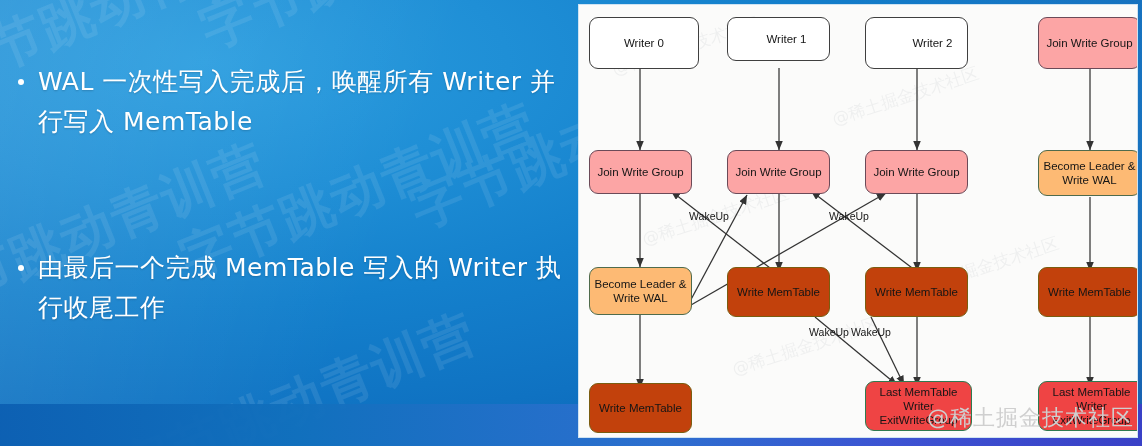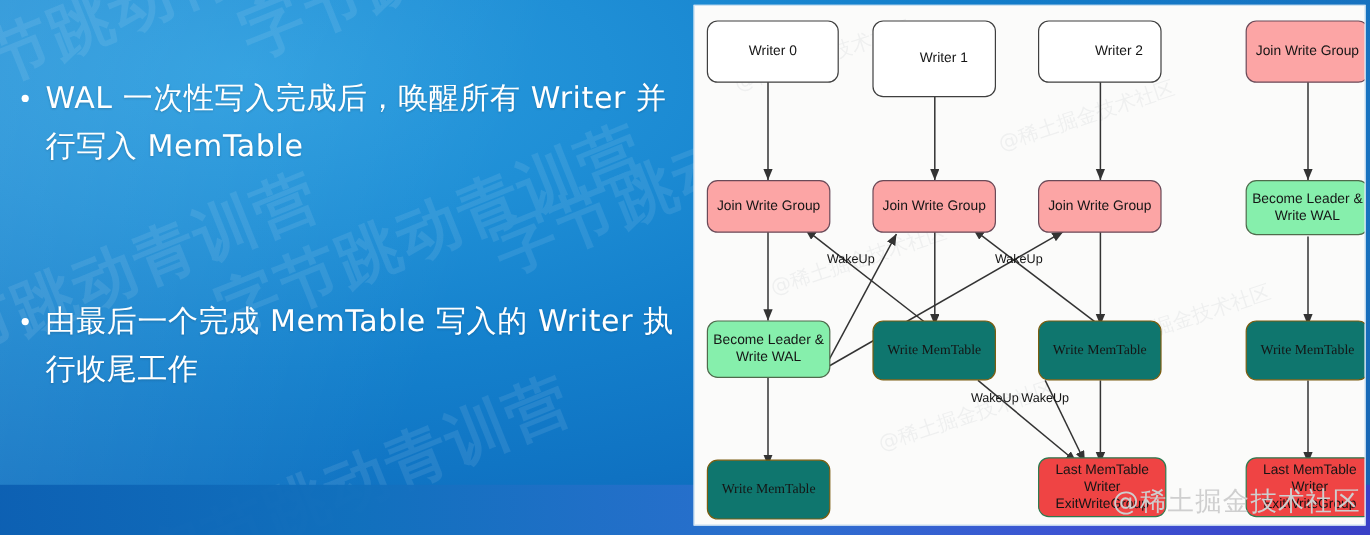--- a/index.html
+++ b/index.html
@@ -75,22 +75,22 @@
   .node{
     position:absolute;z-index:4;box-sizing:border-box;
     border-radius:9px;border:1.3px solid #3b3b3b;
     display:flex;align-items:center;justify-content:center;text-align:center;
     font-size:11.5px;line-height:14px;color:#151515;
     font-family:"Liberation Sans","DejaVu Sans",sans-serif;
     padding:2px 4px;
   }
   .n-white{background:#ffffff;border-color:#3f3f3f;}
   .n-pink{background:#fca5a5;border-color:#6b4a58;}
-  .n-green{background:#86efac;border-color:#4f6b4c;}
-  .n-yellow{background:#0f766e;border-color:#7a5d10;font-family:Liberation Serif, serif;}
+  .n-green{background:#fdba74;border-color:#4f6b4c;}
+  .n-yellow{background:#c2410c;border-color:#7a5d10;}
   .n-mint{background:#ef4444;border-color:#2f7a50;}
 </style>
 </head>
 <body>
 
 <div class="slide">
 
   <div class="bg"></div>
   <div class="bg-sheen"></div>
 
@@ -158,21 +158,21 @@
         <path d="M292,312 L325,380"></path>
       </g>
     </svg>
 
     <div class="node" style="left:104px;top:204px;width:52px;height:14px;border:none;background:none;font-size:10.5px;z-index:5;">WakeUp</div>
     <div class="node" style="left:244px;top:204px;width:52px;height:14px;border:none;background:none;font-size:10.5px;z-index:5;">WakeUp</div>
     <div class="node" style="left:224px;top:320px;width:52px;height:14px;border:none;background:none;font-size:10.5px;z-index:5;">WakeUp</div>
     <div class="node" style="left:266px;top:320px;width:52px;height:14px;border:none;background:none;font-size:10.5px;z-index:5;">WakeUp</div>
 
     <div class="node n-white" style="left:10px;top:12px;width:110px;height:52px;">Writer 0</div>
-    <div class="node n-white" style="left:148px;top:12px;width:103px;height:64px;padding-left:20px;">Writer 1</div>
+    <div class="node n-white" style="left:148px;top:12px;width:103px;height:44px;padding-left:20px;">Writer 1</div>
     <div class="node n-white" style="left:286px;top:12px;width:103px;height:52px;padding-left:36px;">Writer 2</div>
     <div class="node n-pink" style="left:459px;top:12px;width:103px;height:52px;">Join Write Group</div>
 
     <div class="node n-pink" style="left:10px;top:145px;width:103px;height:44px;">Join Write Group</div>
     <div class="node n-pink" style="left:148px;top:145px;width:103px;height:44px;">Join Write Group</div>
     <div class="node n-pink" style="left:286px;top:145px;width:103px;height:44px;">Join Write Group</div>
     <div class="node n-green" style="left:459px;top:145px;width:103px;height:46px;flex-direction:column;">
       <span>Become Leader &amp;</span>
       <span>Write WAL</span>
     </div>

